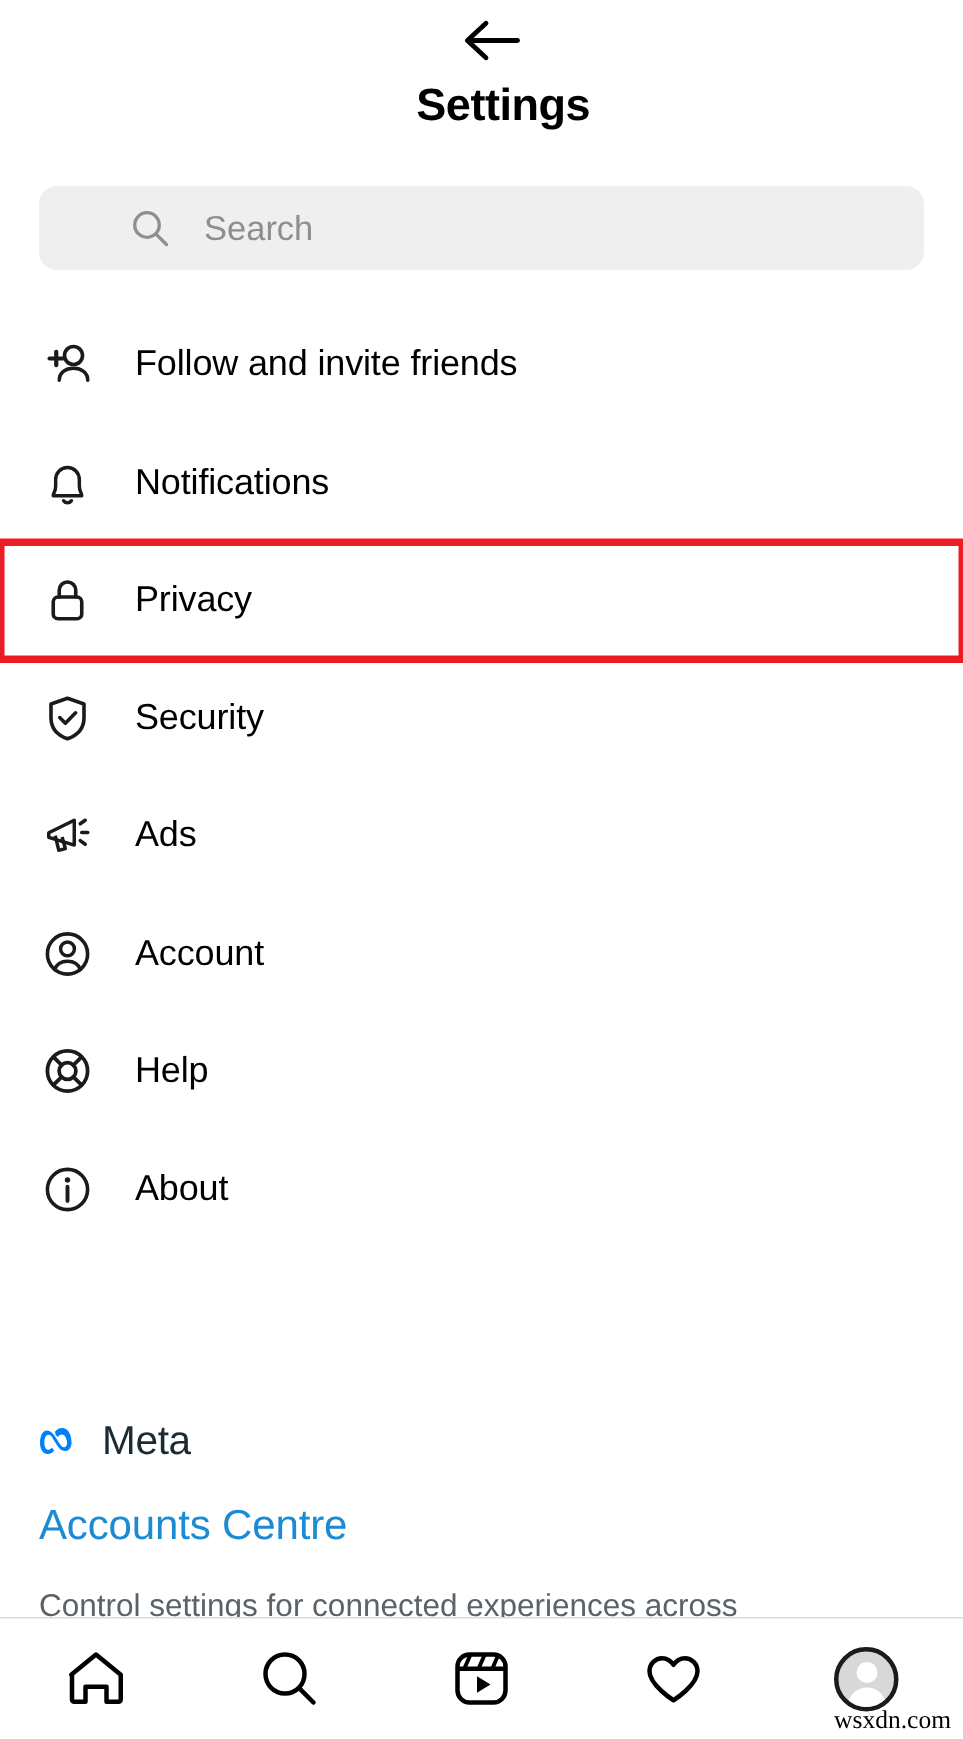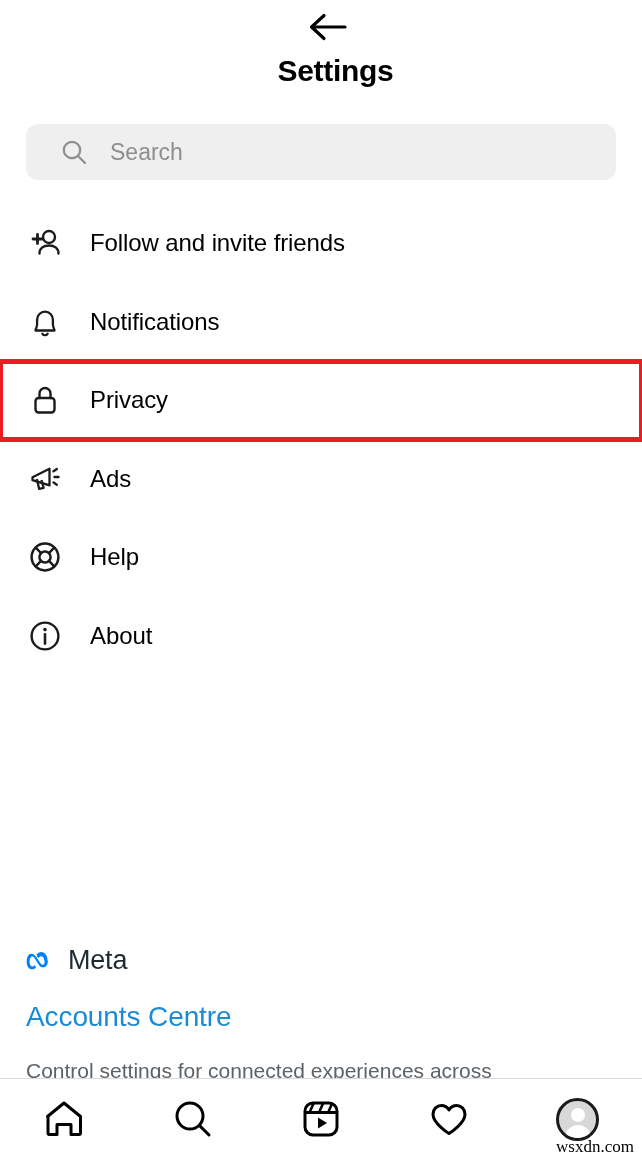--- a/index.html
+++ b/index.html
@@ -54,20 +54,21 @@
   }
   .search-box {
     width: 100%;
     height: 100%;
     background: #efefef;
     border-radius: 12px;
     display: flex;
     align-items: center;
     padding-left: 35px;
     cursor: text;
+    justify-content: flex-end;
   }
   .search-icon { width: 26px; height: 26px; flex: 0 0 26px; display:block; }
   .search-input {
     border: 0;
     outline: 0;
     background: transparent;
     font-family: "Liberation Sans", sans-serif;
     font-size: 23px;
     color: #222;
     margin-left: 23px;
@@ -253,32 +254,51 @@
     <div class="row highlighted">
       <span class="row-icon">
         <svg width="36" height="36" viewBox="0 0 36 36" fill="none">
           <rect x="8.5" y="16" width="19" height="14.5" rx="3.2" stroke="#1b1b1b" stroke-width="2.4"></rect>
           <path d="M12.5 16v-4.6c0-3 2.5-5.4 5.5-5.4s5.5 2.4 5.5 5.4V16" stroke="#1b1b1b" stroke-width="2.4" stroke-linecap="round"></path>
         </svg>
       </span>
       <span class="row-label">Privacy</span>
     </div>
 
+    <div class="row">
+      <span class="row-icon">
+        <svg width="36" height="36" viewBox="0 0 36 36" fill="none">
+          <path d="M18 4.5l11 3.8v9.3c0 7-4.7 11.6-11 13.9-6.3-2.3-11-6.9-11-13.9V8.3l11-3.8z" stroke="#1b1b1b" stroke-width="2.4" stroke-linejoin="round"></path>
+          <path d="M12.8 17.4l3.8 3.8 6.8-7" stroke="#1b1b1b" stroke-width="2.4" stroke-linecap="round" stroke-linejoin="round"></path>
+        </svg>
+      </span>
+      <span class="row-label">Security</span>
+    </div>
 
     <div class="row">
       <span class="row-icon">
         <svg width="36" height="36" viewBox="0 0 36 36" fill="none">
           <path d="M5.5 16.2l17-8.4v16.6l-17-5.2z" stroke="#1b1b1b" stroke-width="2.3" stroke-linejoin="round"></path>
           <path d="M9.8 18.1l2.4 9.8 4.4-1.1-2.2-7.8" stroke="#1b1b1b" stroke-width="2.3" stroke-linejoin="round"></path>
           <path d="M26.5 10.2l3.3-2.3M27.5 16h4M26.5 21.4l3.3 2.4" stroke="#1b1b1b" stroke-width="2.4" stroke-linecap="round"></path>
         </svg>
       </span>
       <span class="row-label">Ads</span>
     </div>
 
+    <div class="row">
+      <span class="row-icon">
+        <svg width="36" height="36" viewBox="0 0 36 36" fill="none">
+          <circle cx="18" cy="18" r="13.4" stroke="#1b1b1b" stroke-width="2.4"></circle>
+          <circle cx="18" cy="14.6" r="4.6" stroke="#1b1b1b" stroke-width="2.3"></circle>
+          <path d="M9.4 28.4c1.3-3.6 4.5-5.6 8.6-5.6s7.3 2 8.6 5.6" stroke="#1b1b1b" stroke-width="2.3" stroke-linecap="round"></path>
+        </svg>
+      </span>
+      <span class="row-label">Account</span>
+    </div>
 
     <div class="row">
       <span class="row-icon">
         <svg width="36" height="36" viewBox="0 0 36 36" fill="none">
           <circle cx="18" cy="18" r="13.4" stroke="#1b1b1b" stroke-width="2.5"></circle>
           <circle cx="18" cy="18" r="5.6" stroke="#1b1b1b" stroke-width="2.5"></circle>
           <path d="M8.7 8.7l5.4 5.4M27.3 8.7l-5.4 5.4M8.7 27.3l5.4-5.4M27.3 27.3l-5.4-5.4" stroke="#1b1b1b" stroke-width="2.5" stroke-linecap="round"></path>
         </svg>
       </span>
       <span class="row-label">Help</span>

